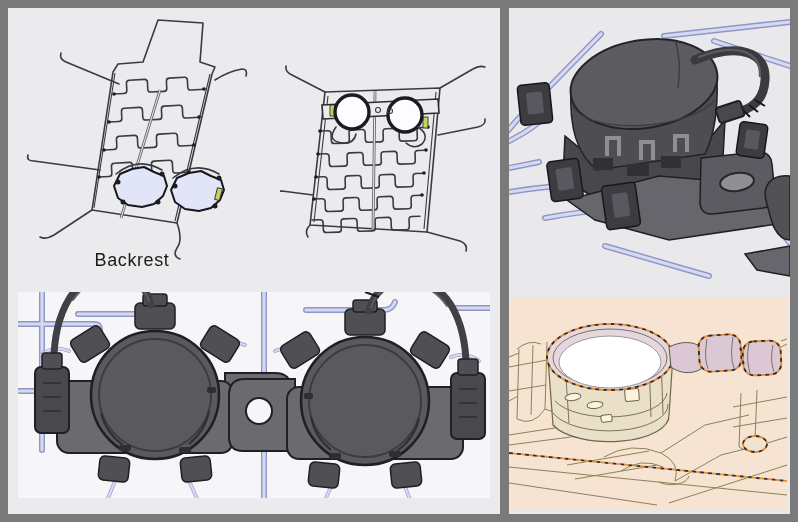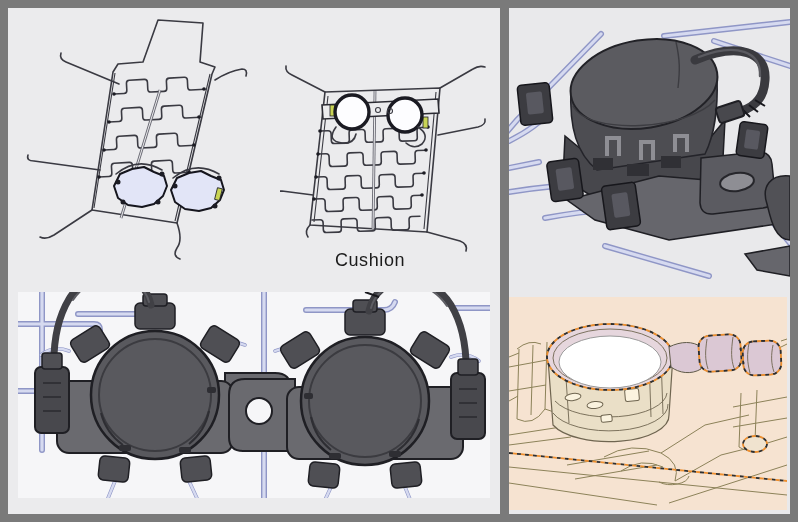--- a/index.html
+++ b/index.html
@@ -169,21 +169,21 @@
       <g>
         <path class="ln" d="M45,37 L12,20 q-7,-3 -6,-9"></path>
         <path class="ln" d="M160,33 L193,14 q6,-4 12,-2"></path>
         <path class="ln" d="M33,140 L2,136 q-8,1 -7,-6"></path>
         <path class="ln" d="M158,80 L198,72 q8,-2 7,-8"></path>
         <path class="ln" d="M147,177 L180,186 q8,3 6,10"></path>
         <path class="ln" d="M30,170 q-6,6 -2,12"></path>
       </g>
     </svg>
 
-    <div class="caption cap-cushion">Cushion</div>
+    <div class="caption cap-backrest">Backrest</div>
 
     <div class="render-bl">
       <svg width="472" height="206" viewBox="0 0 472 206">
         <defs>
           <g id="rods" class="rodpaths">
             <path d="M24,0 V158"></path>
             <path d="M246,0 V206"></path>
             <path d="M60,22 H138 q8,0 11,-8"></path>
             <path d="M288,18 H366 q8,0 11,-8"></path>
             <path d="M436,16 H472"></path>

